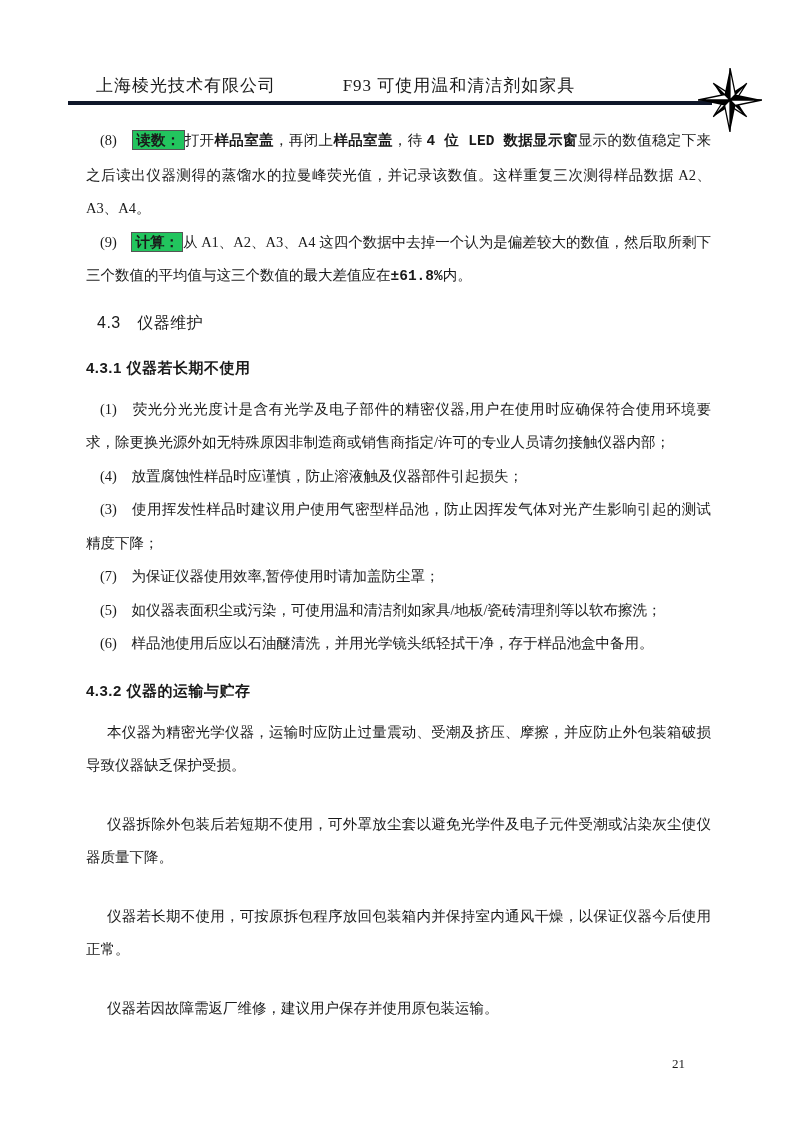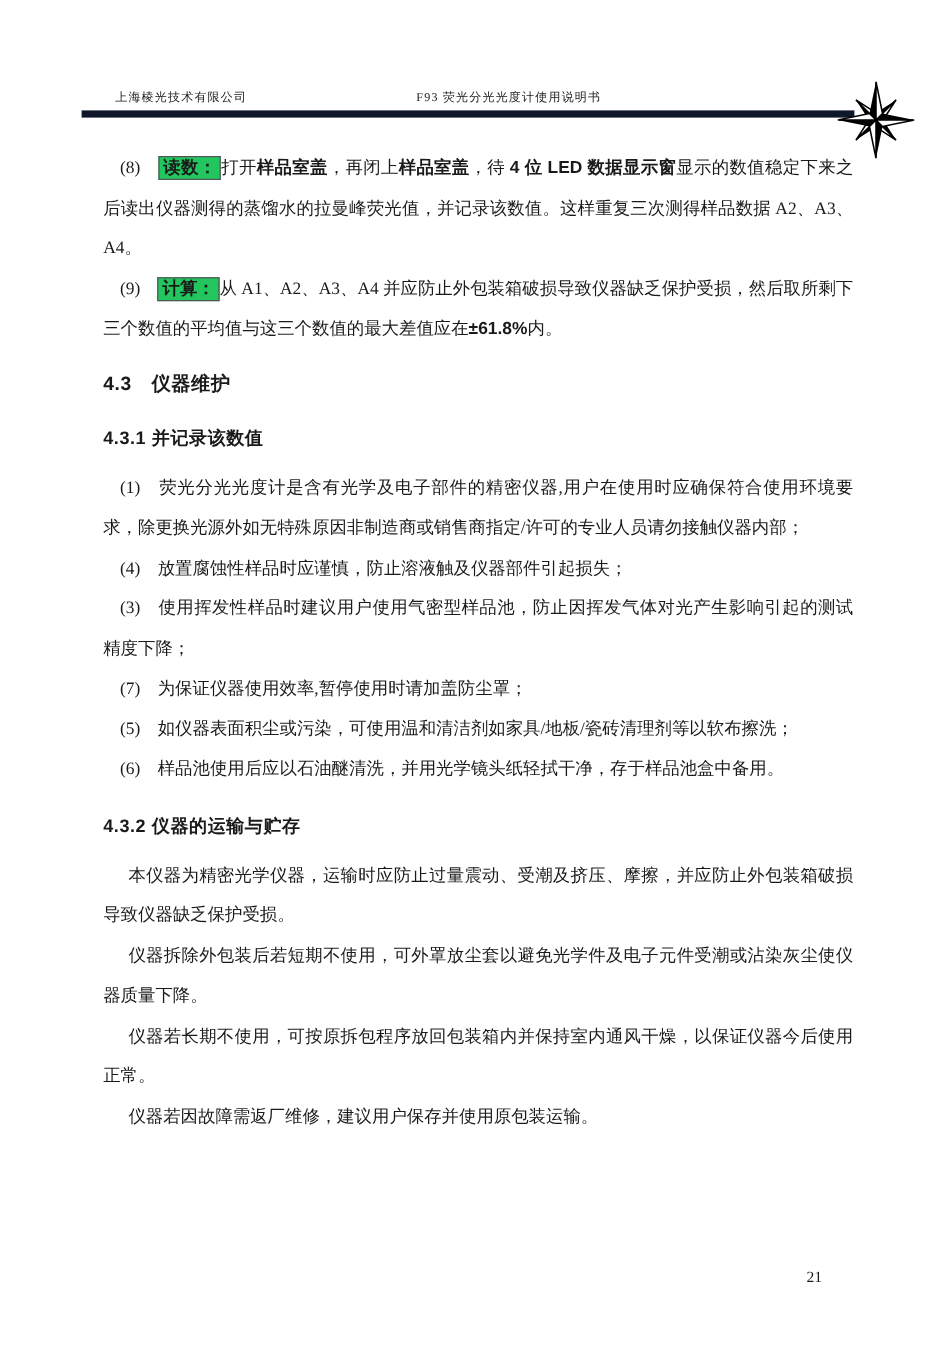--- a/index.html
+++ b/index.html
@@ -18,23 +18,23 @@
     overflow: hidden;
   }
   
   .header {
     position: absolute;
     top: 74px;
     left: 68px;
     right: 81px;
     display: flex;
     align-items: flex-end;
-    border-bottom: 6px solid #0f172a;
+    border-bottom: 4px solid #0f172a;
     padding-bottom: 4px;
-    font-size: 10px;
+    font-size: 17px;
   }
   .header .company {
     margin-left: 28px;
     white-space: nowrap;
     letter-spacing: 1px;
   }
   .header .doc-title {
     flex: 1;
     text-align: center;
     white-space: nowrap;
@@ -54,41 +54,41 @@
     top: 99px;
     left: 86px;
     right: 82px;
   }
   .para {
     margin: 0;
     line-height: 33.5px;
     text-align: justify;
   }
   .list-item { text-indent: 14px; }
-  .indent-2em { text-indent: 21px; }
+  .indent-2em { text-indent: 21px; margin-top: 25px; }
   .first-block { margin-top: 25px; }
   .h1 {
-    margin: 14px 0 0 0;
+    margin: 14px 0 0 11px;
     font-family: "Liberation Sans", "DejaVu Sans", sans-serif;
-    font-weight: bold;
+    font-weight: normal;
     font-size: 16px;
     line-height: 30px;
     letter-spacing: 0.5px;
   }
   .h2 {
     margin: 15px 0 8px 0;
     font-family: "Liberation Sans", "DejaVu Sans", sans-serif;
     font-weight: bold;
     font-size: 15px;
     line-height: 30px;
     letter-spacing: 0.5px;
   }
   .gap-top { margin-top: 10px; }
   .run-bold {
-    font-family: Liberation Sans, sans-serif;
+    font-family: Liberation Mono, monospace;
     font-weight: bold;
   }
   .run-box {
     font-family: "Liberation Sans", "DejaVu Sans", sans-serif;
     font-weight: bold;
     background: #22c55e;
     border: 1px solid #555;
     padding: 1px 3px;
   }
   
@@ -99,21 +99,21 @@
     font-size: 13px;
   }
 </style>
 </head>
 <body>
 
 <div class="page">
 
   <div class="header">
     <span class="company">上海棱光技术有限公司</span>
-    <span class="doc-title">F93 荧光分光光度计使用说明书</span>
+    <span class="doc-title">F93 可使用温和清洁剂如家具</span>
     <span class="spacer"></span>
   </div>
 
   <svg class="logo" viewBox="0 0 100 100" xmlns="http://www.w3.org/2000/svg">
 
     <g transform="rotate(45 50 50)">
       <polygon points="50,13 50,50 43.5,43.5" fill="#000"></polygon>
       <polygon points="50,13 50,50 56.5,43.5" fill="#fff" stroke="#000" stroke-width="2"></polygon>
     </g>
     <g transform="rotate(135 50 50)">
@@ -144,25 +144,25 @@
     <g transform="rotate(270 50 50)">
       <polygon points="50,0 50,50 41.5,41.5" fill="#000"></polygon>
       <polygon points="50,0 50,50 58.5,41.5" fill="#fff" stroke="#000" stroke-width="2"></polygon>
     </g>
   </svg>
 
   <div class="content">
 
     <p class="para list-item first-block"><span>(8)　</span><span class="run-box">读数：</span><span>打开</span><span class="run-bold">样品室盖</span><span>，再闭上</span><span class="run-bold">样品室盖</span><span>，待 </span><span class="run-bold">4 位 LED 数据显示窗</span><span>显示的数值稳定下来之后读出仪器测得的蒸馏水的拉曼峰荧光值，并记录该数值。这样重复三次测得样品数据 A2、A3、A4。</span></p>
 
-    <p class="para list-item"><span>(9)　</span><span class="run-box">计算：</span><span>从 A1、A2、A3、A4 并应防止外包装箱破损导致仪器缺乏保护受损，然后取所剩下三个数值的平均值与这三个数值的最大差值应在</span><span class="run-bold">±61.8%</span><span>内。</span></p>
+    <p class="para list-item"><span>(9)　</span><span class="run-box">计算：</span><span>从 A1、A2、A3、A4 这四个数据中去掉一个认为是偏差较大的数值，然后取所剩下三个数值的平均值与这三个数值的最大差值应在</span><span class="run-bold">±61.8%</span><span>内。</span></p>
 
     <h2 class="h1">4.3　仪器维护</h2>
 
-    <h3 class="h2">4.3.1 并记录该数值</h3>
+    <h3 class="h2">4.3.1 仪器若长期不使用</h3>
 
     <p class="para list-item gap-top">(1)　荧光分光光度计是含有光学及电子部件的精密仪器,用户在使用时应确保符合使用环境要求，除更换光源外如无特殊原因非制造商或销售商指定/许可的专业人员请勿接触仪器内部；</p>
     <p class="para list-item">(4)　放置腐蚀性样品时应谨慎，防止溶液触及仪器部件引起损失；</p>
     <p class="para list-item">(3)　使用挥发性样品时建议用户使用气密型样品池，防止因挥发气体对光产生影响引起的测试精度下降；</p>
     <p class="para list-item">(7)　为保证仪器使用效率,暂停使用时请加盖防尘罩；</p>
     <p class="para list-item">(5)　如仪器表面积尘或污染，可使用温和清洁剂如家具/地板/瓷砖清理剂等以软布擦洗；</p>
     <p class="para list-item">(6)　样品池使用后应以石油醚清洗，并用光学镜头纸轻拭干净，存于样品池盒中备用。</p>
 
     <h3 class="h2">4.3.2 仪器的运输与贮存</h3>
 

